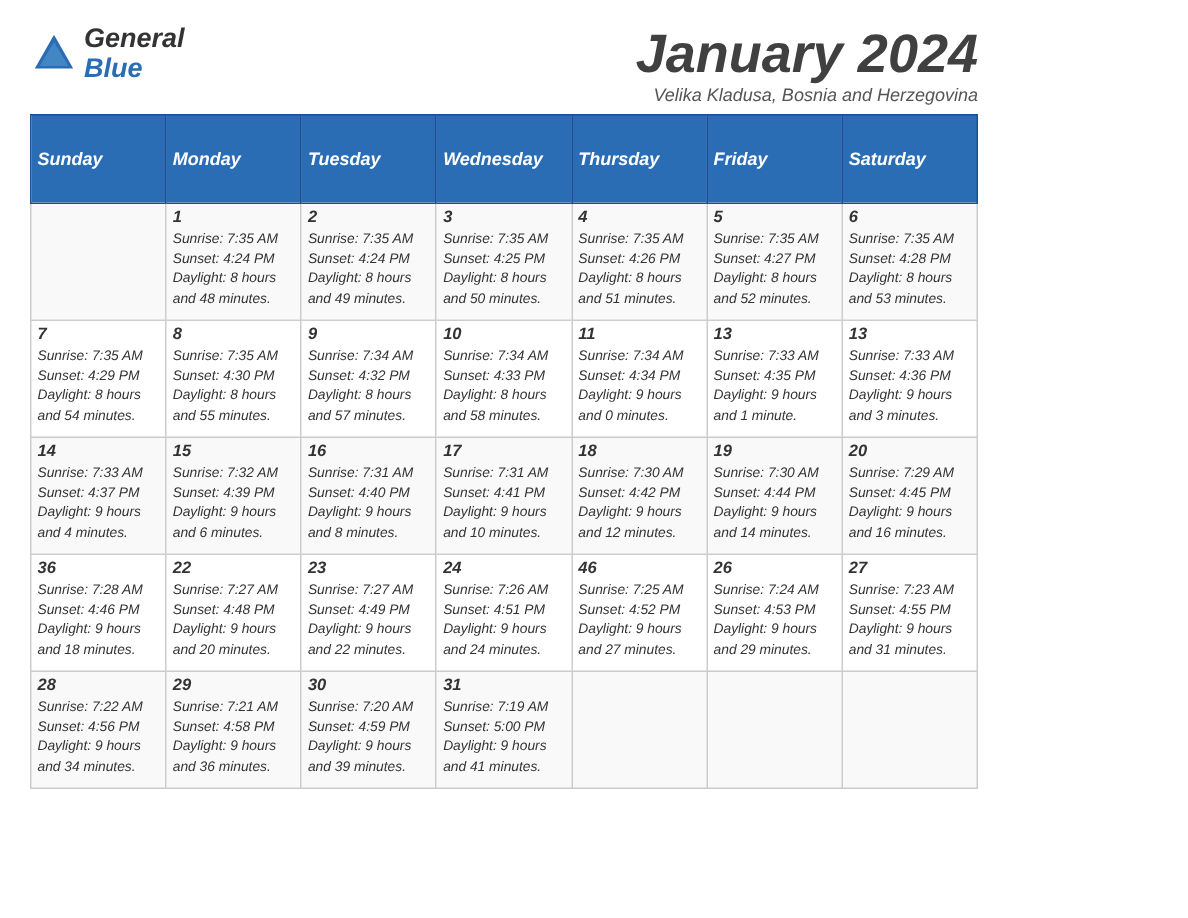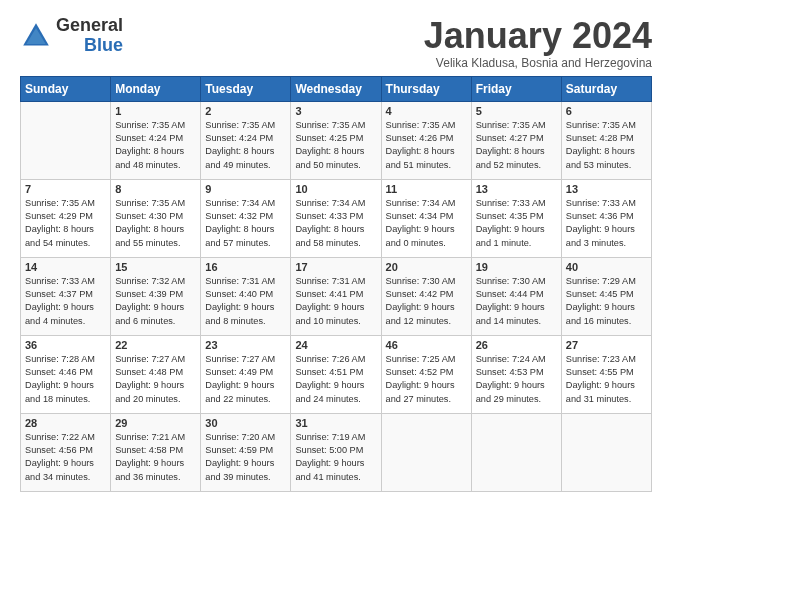--- a/index.html
+++ b/index.html
@@ -6,20 +6,21 @@
     body {
       font-family: Arial, sans-serif;
       background: #fff;
       width: 792px;
       height: 612px;
       overflow: hidden;
     }
     .page {
       width: 672px;
       padding: 16px 20px 10px 20px;
+      font-style: italic;
     }
     .header-area {
       display: flex;
       align-items: flex-start;
       justify-content: space-between;
       margin-bottom: 6px;
     }
     .logo {
       display: flex;
       align-items: center;
@@ -32,21 +33,20 @@
     }
     .logo-general {
       font-size: 18px;
       font-weight: bold;
       color: #333;
     }
     .logo-blue {
       font-size: 18px;
       font-weight: bold;
       color: #2a6db5;
-      text-align: right;
     }
     .logo-icon {
       width: 32px;
       height: 32px;
     }
     .title-block {
       text-align: right;
     }
     .calendar-title {
       font-size: 36px;
@@ -61,21 +61,21 @@
     table {
       width: 100%;
       border-collapse: collapse;
       table-layout: fixed;
     }
     thead tr th {
       background-color: #2a6db5;
       color: #fff;
       font-size: 12px;
       font-weight: bold;
-      padding: 5px 4px;
+      padding: 22px 4px;
       text-align: left;
       border: 1px solid #1a5090;
     }
     tbody tr td {
       border: 1px solid #ccc;
       vertical-align: top;
       padding: 3px 4px;
       font-size: 9.5px;
       color: #333;
       height: 78px;
@@ -202,29 +202,29 @@
           </td>
           <td>
             <span class="day-number">16</span>
             <div class="day-info">Sunrise: 7:31 AM<br>Sunset: 4:40 PM<br>Daylight: 9 hours<br>and 8 minutes.</div>
           </td>
           <td>
             <span class="day-number">17</span>
             <div class="day-info">Sunrise: 7:31 AM<br>Sunset: 4:41 PM<br>Daylight: 9 hours<br>and 10 minutes.</div>
           </td>
           <td>
-            <span class="day-number">20</span>
+            <span class="day-number">18</span>
             <div class="day-info">Sunrise: 7:30 AM<br>Sunset: 4:42 PM<br>Daylight: 9 hours<br>and 12 minutes.</div>
           </td>
           <td>
             <span class="day-number">19</span>
             <div class="day-info">Sunrise: 7:30 AM<br>Sunset: 4:44 PM<br>Daylight: 9 hours<br>and 14 minutes.</div>
           </td>
           <td>
-            <span class="day-number">40</span>
+            <span class="day-number">20</span>
             <div class="day-info">Sunrise: 7:29 AM<br>Sunset: 4:45 PM<br>Daylight: 9 hours<br>and 16 minutes.</div>
           </td>
         </tr>
         <tr>
           <td>
             <span class="day-number">36</span>
             <div class="day-info">Sunrise: 7:28 AM<br>Sunset: 4:46 PM<br>Daylight: 9 hours<br>and 18 minutes.</div>
           </td>
           <td>
             <span class="day-number">22</span>

